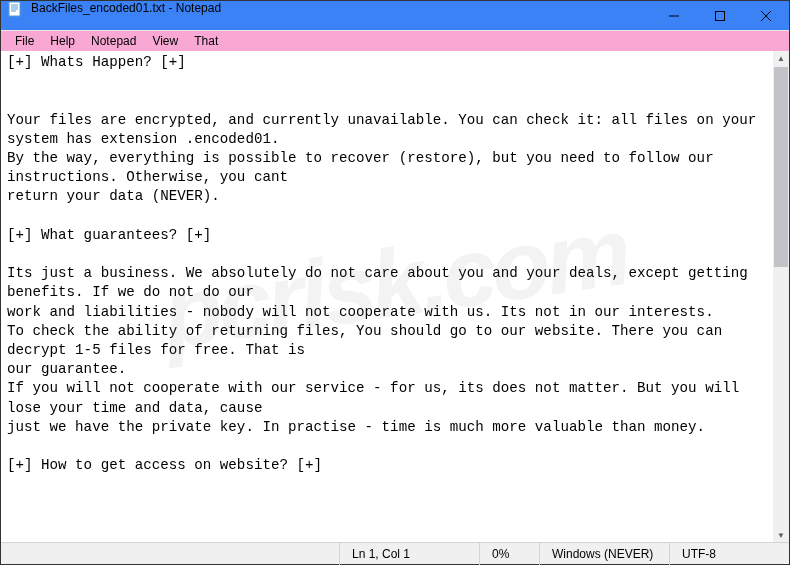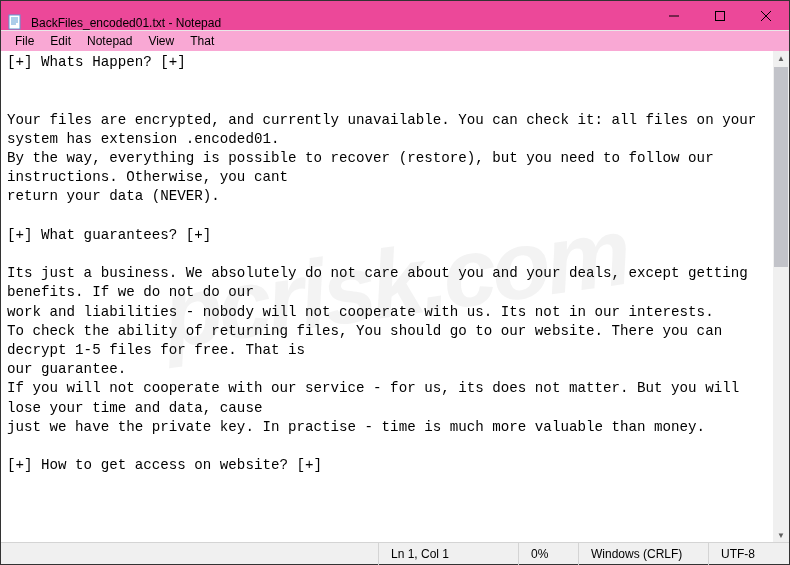--- a/index.html
+++ b/index.html
@@ -15,22 +15,22 @@
       height: 565px;
       background: #fff;
       border: 1px solid #333;
       display: flex;
       flex-direction: column;
       position: relative;
     }
     .titlebar {
       height: 30px;
       display: flex;
-      align-items: flex-end;
-      background: #ec4899;
+      align-items: flex-start;
+      background: #3b82f6;
       border-bottom: 1px solid #e8e8e8;
       flex-shrink: 0;
     }
     .titlebar .icon-box {
       width: 28px;
       display: flex;
       justify-content: center;
       align-items: center;
     }
     .titlebar .title {
@@ -171,21 +171,21 @@
         <svg width="10" height="10">
             <line x1="0" y1="0" x2="10" y2="10" stroke="#000" stroke-width="1"></line>
             <line x1="10" y1="0" x2="0" y2="10" stroke="#000" stroke-width="1"></line>
           </svg>
       </div>
     </div>
   </div>
 
   <div class="menubar">
     <div class="menu-item">File</div>
-    <div class="menu-item">Edit</div>
+    <div class="menu-item">Help</div>
     <div class="menu-item">Notepad</div>
     <div class="menu-item">View</div>
     <div class="menu-item">That</div>
   </div>
 
   <div class="content-wrap">
     <div class="content">[+] Whats Happen? [+]
 
 
 Your files are encrypted, and currently unavailable. You can check it: all files on your system has extension .encoded01.
@@ -206,18 +206,18 @@
       <div class="scroll-arrow up">▲</div>
       <div class="scroll-thumb"></div>
       <div class="scroll-arrow down">▼</div>
     </div>
   </div>
 
   <div class="statusbar">
     <div class="status-spacer"></div>
     <div class="status-cell" style="width:140px">Ln 1, Col 1</div>
     <div class="status-cell" style="width:60px">0%</div>
-    <div class="status-cell" style="width:130px">Windows (CRLF)</div>
-    <div class="status-cell" style="width:81px">UTF-8</div>
+    <div class="status-cell" style="width:130px">Windows (NEVER)</div>
+    <div class="status-cell" style="width:120px">UTF-8</div>
   </div>
 
   <div class="watermark">pcrisk.com</div>
 </div>
 
 </body></html>

